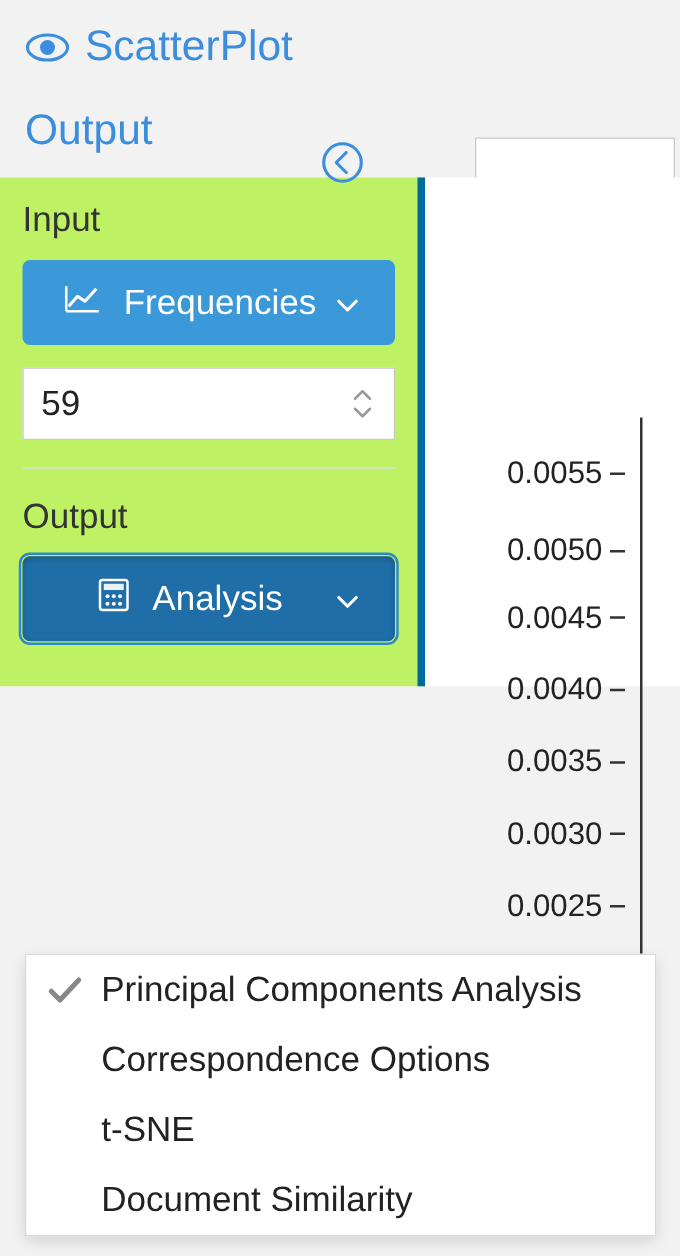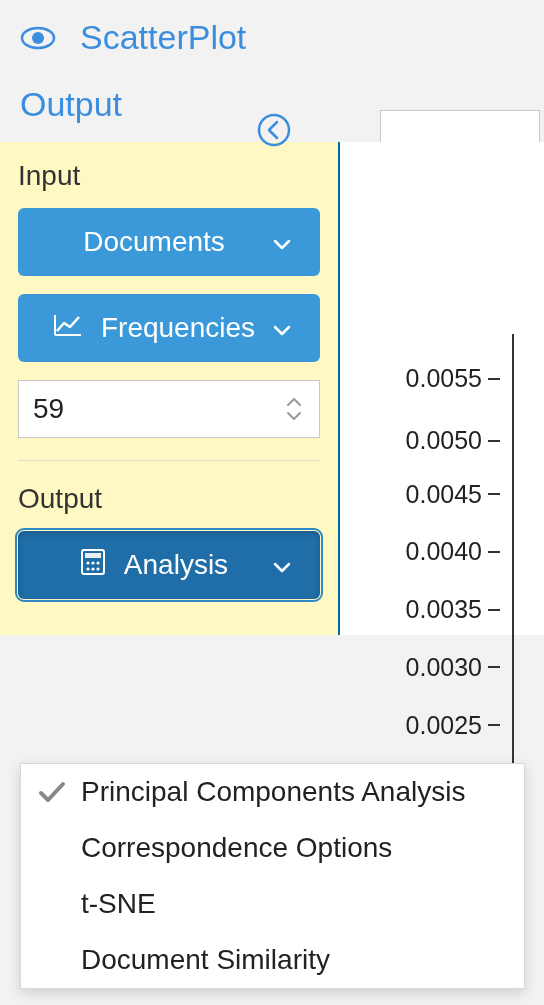--- a/index.html
+++ b/index.html
@@ -1,28 +1,28 @@
 <!DOCTYPE html>
 <html><head>
   <meta charset="utf-8">
   <style>
     * { box-sizing: border-box; margin: 0; padding: 0; font-family: "Segoe UI", Arial, sans-serif; }
     body { width: 544px; height: 1005px; background: #f2f2f2; position: relative; overflow: hidden; }
 
-    .header { padding: 18px 20px 6px 20px; display: flex; align-items: center; gap: 24px; }
+    .header { padding: 18px 20px 6px 20px; display: flex; align-items: center; gap: 12px; }
     .eye-icon { width: 36px; height: 24px; display: inline-flex; align-items: center; justify-content: center; }
     .title { font-size: 34px; color: #3b8ede; font-weight: 400; }
 
     .subheader { padding: 22px 20px 18px 20px; display: flex; align-items: center; justify-content: space-between; }
     .subheader-left { display: flex; align-items: center; gap: 12px; }
     .options-label { font-size: 34px; color: #3b8ede; font-weight: 400; }
     .collapse-btn { width: 36px; height: 36px; display: inline-flex; align-items: center; justify-content: center; cursor: pointer; }
 
     .layout { display: flex; }
-    .sidebar { width: 340px; background: #fef9c3; padding: 18px 18px 18px 18px; border-right: 2px solid #0369a1; }
+    .sidebar { width: 340px; background: #bef264; padding: 18px 18px 18px 18px; border-right: 6px solid #0369a1; }
     .main { flex: 1; background: #ffffff; padding: 0 0 0 10px; position: relative; }
 
     .section-label { font-size: 28px; color: #333; margin-bottom: 16px; font-weight: 400; }
     .section-label.muted { color: #777; }
 
     .dropdown-btn {
       width: 100%;
       height: 68px;
       background: #3b99d9;
       color: #fff;
@@ -129,28 +129,20 @@
       <polyline points="20,9 12,17 20,25" fill="none" stroke="#3b8ede" stroke-width="2.5" stroke-linecap="round" stroke-linejoin="round"></polyline>
     </svg>
 </span>
 
 <div class="search-box"></div>
 
 <div class="layout">
   <div class="sidebar">
     <div class="section-label">Input</div>
 
-    <button class="dropdown-btn">
-      <span>Documents</span>
-      <span class="chev">
-        <svg width="20" height="14" viewBox="0 0 20 14">
-            <polyline points="3,4 10,11 17,4" fill="none" stroke="#fff" stroke-width="2.5" stroke-linecap="round" stroke-linejoin="round"></polyline>
-          </svg>
-      </span>
-    </button>
 
     <button class="dropdown-btn">
       <span class="btn-icon">
         <svg width="30" height="24" viewBox="0 0 30 24">
             <polyline points="2,22 2,2" stroke="#fff" stroke-width="2"></polyline>
             <polyline points="2,22 28,22" stroke="#fff" stroke-width="2"></polyline>
             <polyline points="4,18 11,10 17,14 26,4" fill="none" stroke="#fff" stroke-width="2.5" stroke-linejoin="round"></polyline>
           </svg>
       </span>
       <span>Frequencies</span>

